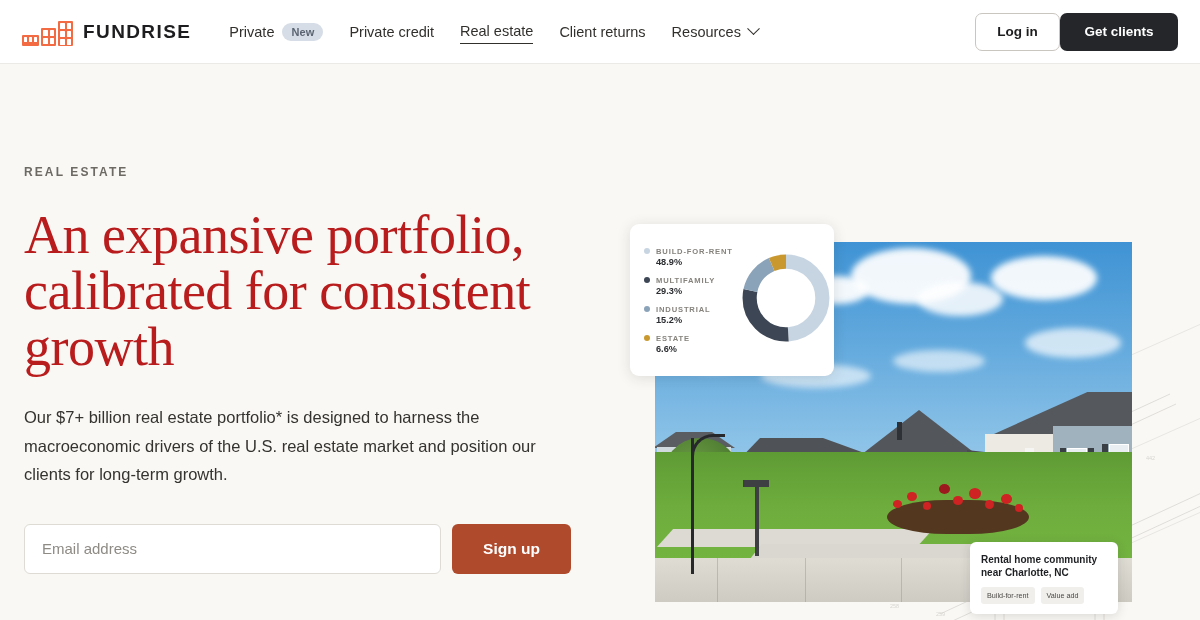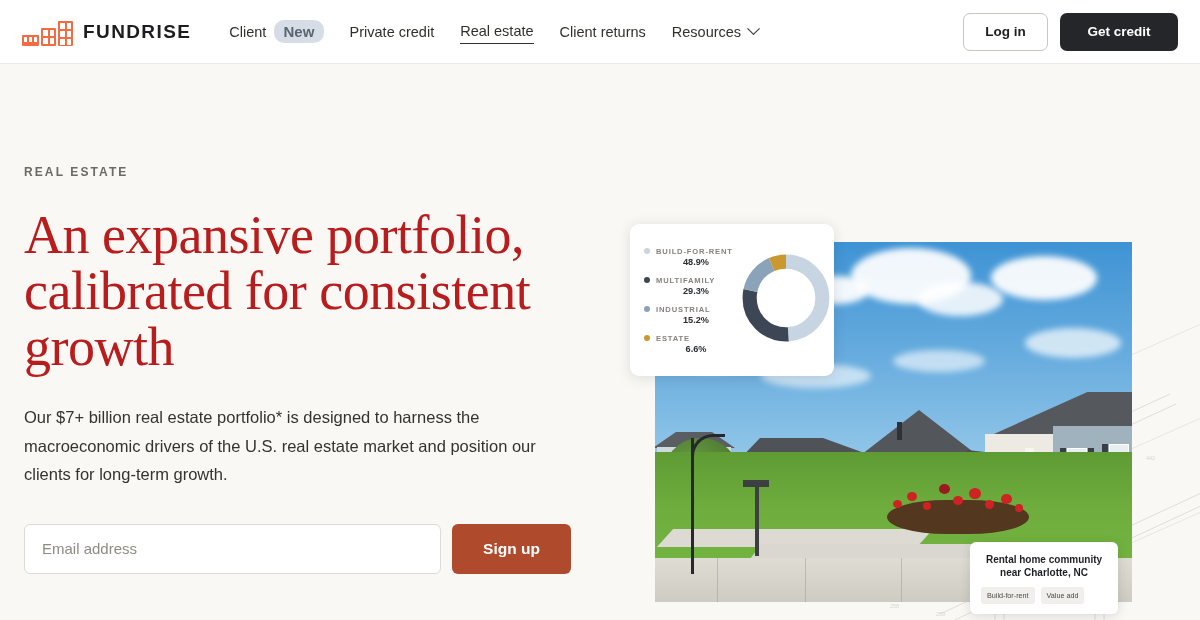--- a/index.html
+++ b/index.html
@@ -83,37 +83,36 @@
     cursor: pointer;
     white-space: nowrap;
     padding: 4px 0;
   }
   .nav-item.active {
     border-bottom: 1.5px solid #32302d;
   }
   .badge-new {
     background: #d6dde6;
     color: #5b6572;
-    font-size: 15px;
+    font-size: 11px;
     font-weight: 600;
     padding: 3px 9px;
     border-radius: 10px;
     letter-spacing: 0.1px;
   }
   .chev {
     width: 9px; height: 9px;
     border-right: 1.6px solid #32302d;
     border-bottom: 1.6px solid #32302d;
     transform: rotate(45deg) translate(-2px, -2px);
   }
 
   .header-actions {
     display: flex;
     align-items: center;
-    gap: 12px;
   }
   .btn-login {
     width: 85px;
     height: 38px;
     border: 1px solid #c9c6c0;
     border-radius: 7px;
     background: #ffffff;
     font-size: 13.5px;
     font-weight: 700;
     color: #1d1d1f;
@@ -203,21 +202,20 @@
     font-family: inherit;
   }
 
   
   .hero-right {
     position: absolute;
     left: 630px;
     top: 0;
     width: 570px;
     height: 556px;
-    text-align: center;
   }
 
   .map-bg {
     position: absolute;
     left: 240px;
     top: 200px;
     width: 340px;
     height: 356px;
     opacity: 0.55;
   }
@@ -431,41 +429,41 @@
           <i></i>
           <i></i>
           <i></i>
         </span>
     </span>
     <span class="wordmark">FUNDRISE</span>
   </div>
 
   <nav class="nav">
     <div class="nav-item">
-      <span>Client</span>
+      <span>Private</span>
       <span class="badge-new">New</span>
     </div>
     <div class="nav-item">
       <span>Private credit</span>
     </div>
     <div class="nav-item active">
       <span>Real estate</span>
     </div>
     <div class="nav-item">
       <span>Client returns</span>
     </div>
     <div class="nav-item">
       <span>Resources</span>
       <span class="chev"></span>
     </div>
   </nav>
 
   <div class="header-actions">
     <button class="btn-login">Log in</button>
-    <button class="btn-started">Get credit</button>
+    <button class="btn-started">Get clients</button>
   </div>
 </header>
 
 <section class="hero">
 
   <div class="hero-left">
     <div class="eyebrow">REAL ESTATE</div>
     <h1 class="headline">An expansive portfolio, calibrated for consistent growth</h1>
     <p class="subcopy">Our $7+ billion real estate portfolio* is designed to harness the macroeconomic drivers of the U.S. real estate market and position our clients for long-term growth.</p>
 

